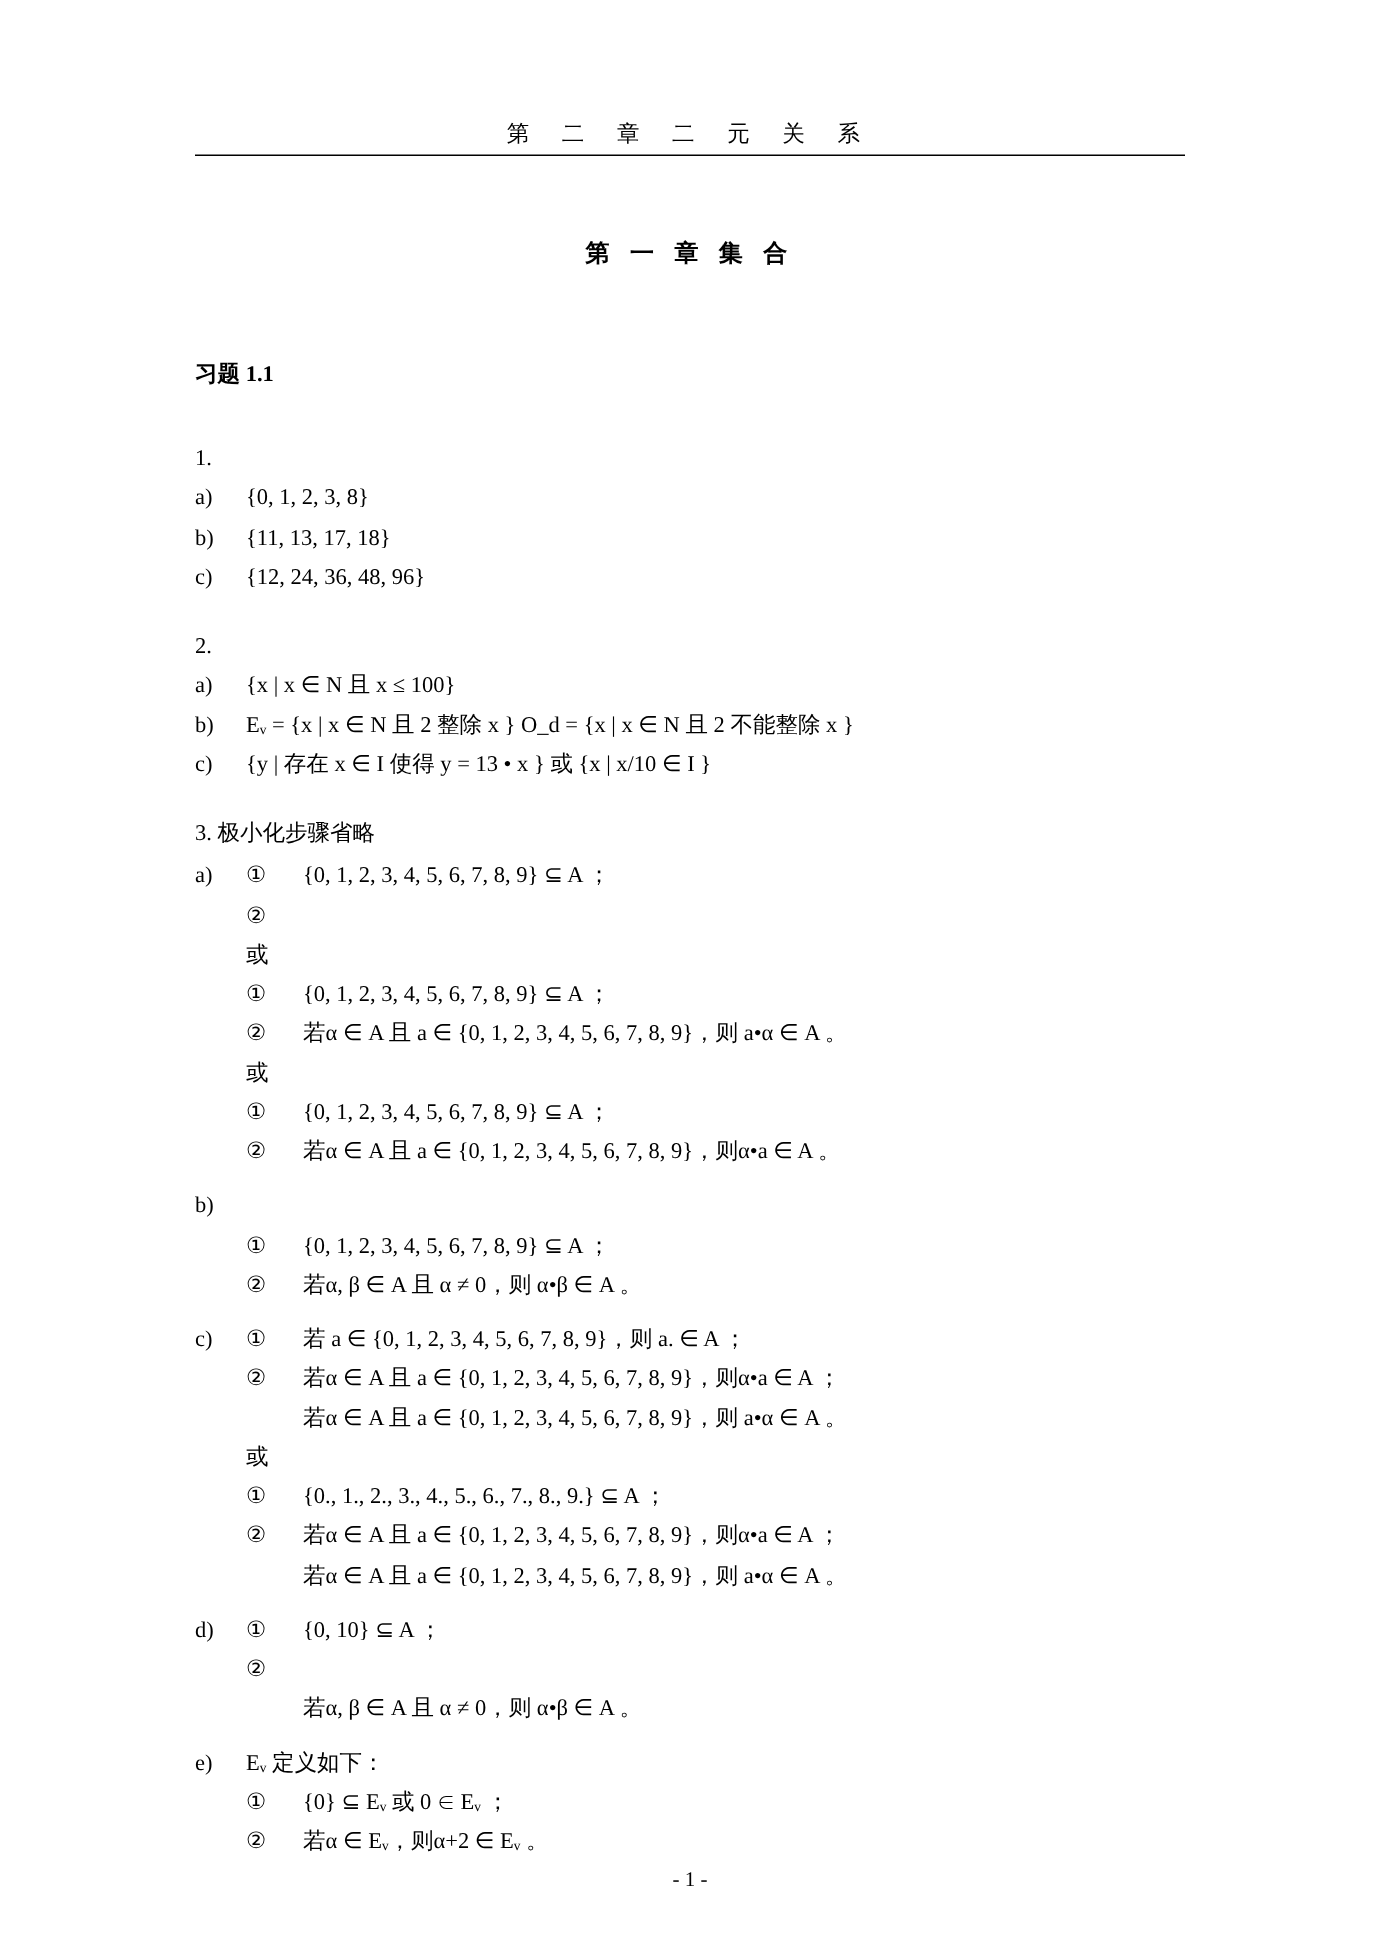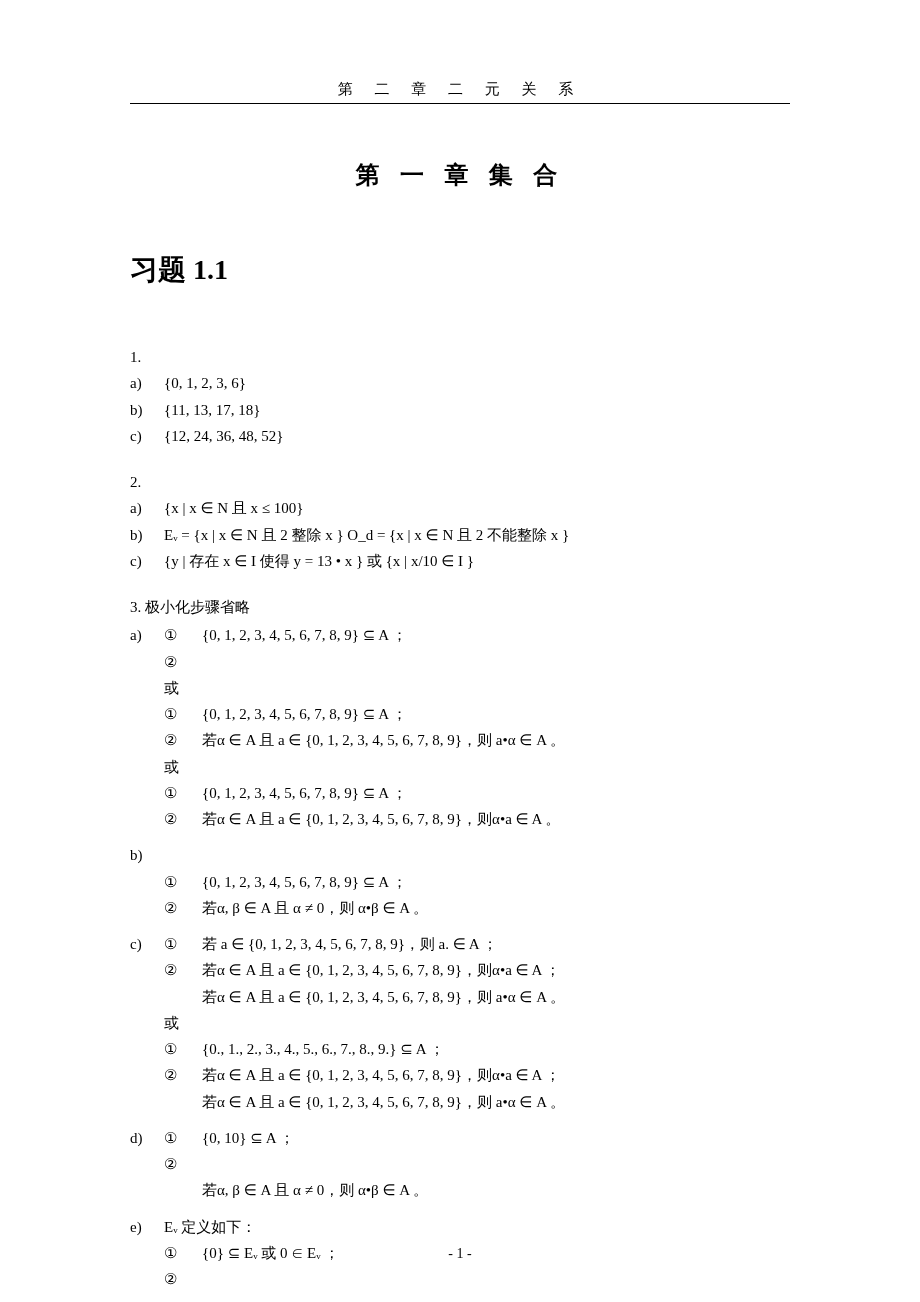--- a/index.html
+++ b/index.html
@@ -19,29 +19,29 @@
   .running-head {
     text-align: center;
     font-size: 15px;
     letter-spacing: 0.6em;
     border-bottom: 1.5px solid #000;
     padding-bottom: 4px;
     margin-bottom: 55px;
   }
   .chapter-title {
     text-align: center;
-    font-size: 24px;
+    font-size: 16px;
     font-weight: bold;
     letter-spacing: 0.3em;
     margin-bottom: 60px;
   }
   .section-title {
-    font-size: 28px;
+    font-size: 15px;
     font-weight: bold;
-    margin-bottom: 55px;
+    margin-bottom: 34px;
   }
   .content {
     font-size: 15px;
     line-height: 1.75;
   }
   .block {
     margin-bottom: 20px;
   }
   .row {
     display: flex;
@@ -86,29 +86,29 @@
   <div class="section-title">习题 1.1</div>
 
   <div class="content">
 
     <div class="block">
       <div class="row">
           <span class="lbl">1.</span>
         </div>
       <div class="row">
           <span class="lbl">a)</span>
-          <span class="txt">{0, 1, 2, 3, 6}</span>
+          <span class="txt">{0, 1, 2, 3, 8}</span>
         </div>
       <div class="row">
           <span class="lbl">b)</span>
           <span class="txt">{11, 13, 17, 18}</span>
         </div>
       <div class="row">
           <span class="lbl">c)</span>
-          <span class="txt">{12, 24, 36, 48, 52}</span>
+          <span class="txt">{12, 24, 36, 48, 96}</span>
         </div>
     </div>
 
     <div class="block">
       <div class="row">
           <span class="lbl">2.</span>
         </div>
       <div class="row">
           <span class="lbl">a)</span>
           <span class="txt">{x | x ∈ N  且 x ≤ 100}</span>
@@ -219,20 +219,21 @@
         <div class="row">
             <span class="lbl">e)</span>
             <span class="txt">Eᵥ 定义如下：</span>
           </div>
         <div class="row indent1">
             <span class="sub">①</span>
             <span class="txt">{0} ⊆ Eᵥ  或 0 ∈ Eᵥ ；</span>
           </div>
         <div class="row indent1">
             <span class="sub">②</span>
+            <span class="txt">若α ∈ Eᵥ，则α+2 ∈ Eᵥ 。</span>
           </div>
       </div>
 
     </div>
   </div>
 
   <div class="page-number">- 1 -</div>
 </div>
 
 </body></html>

